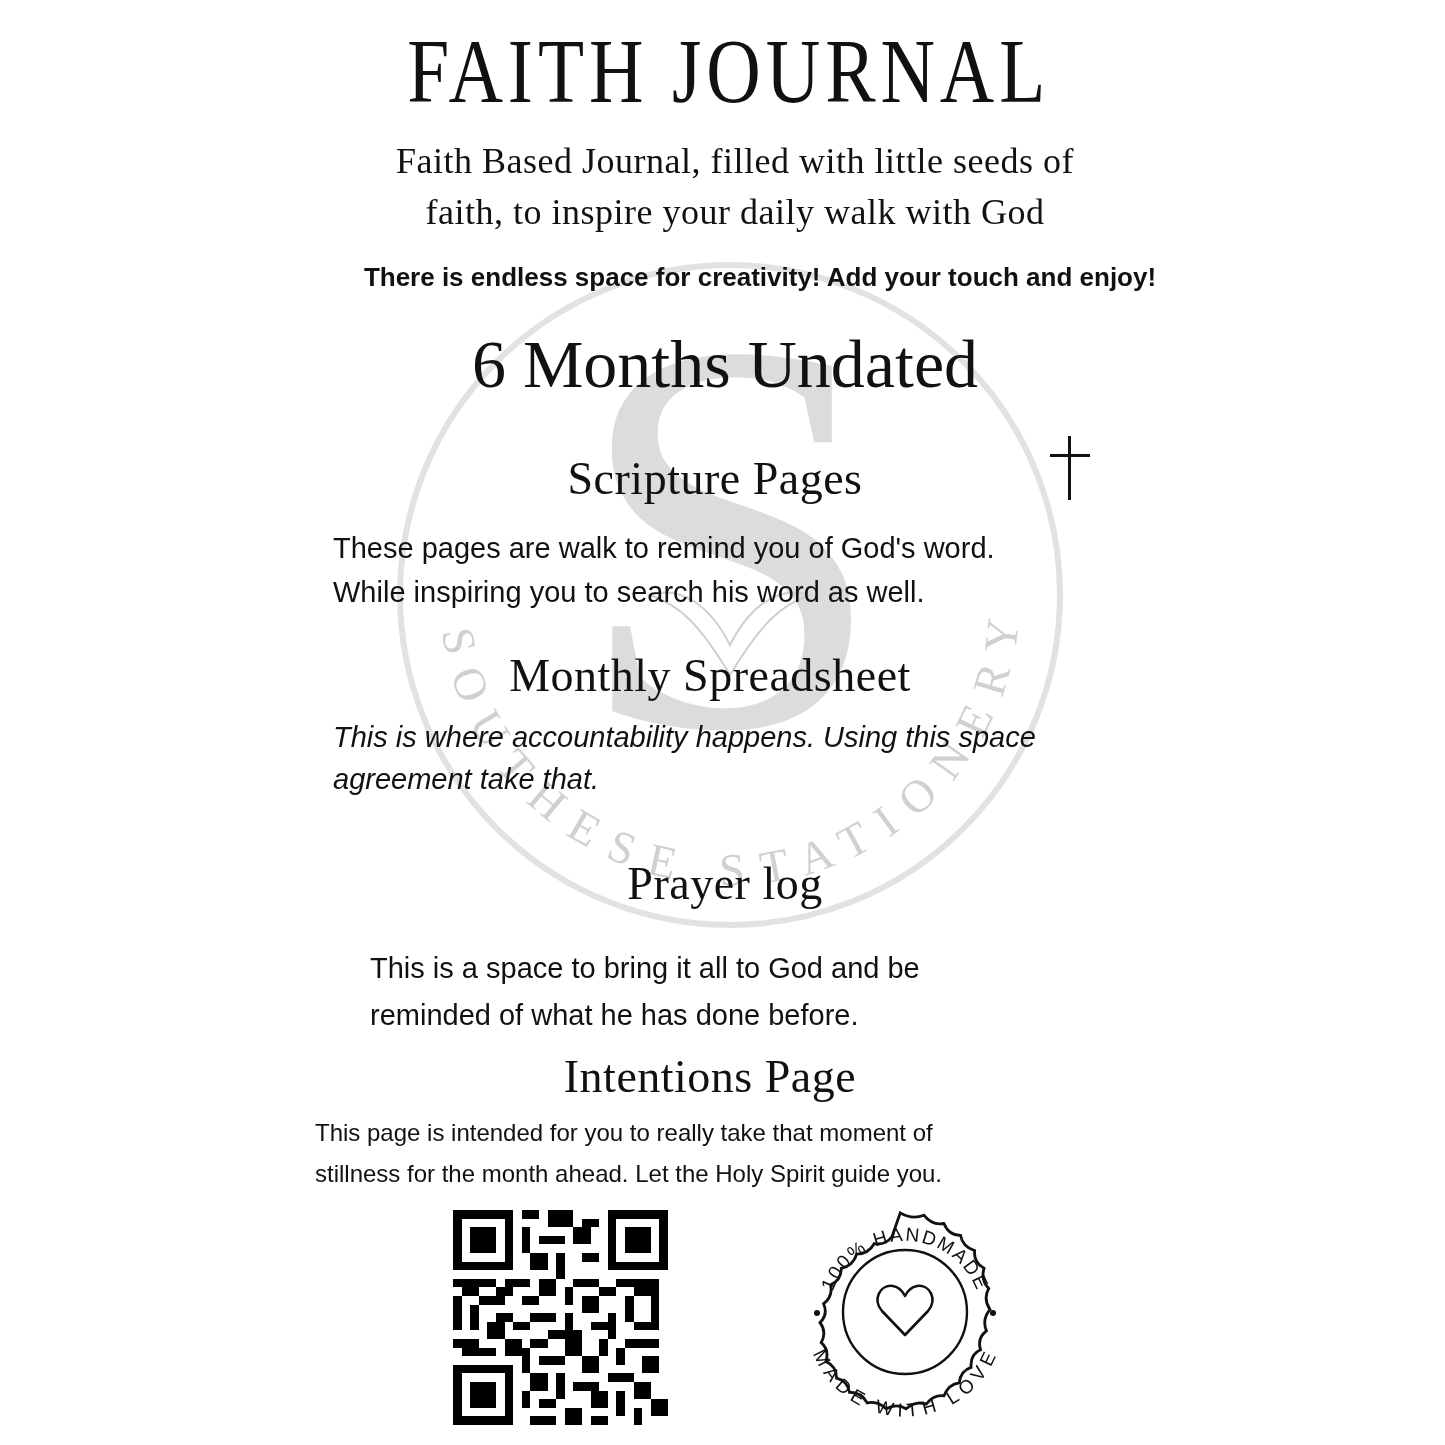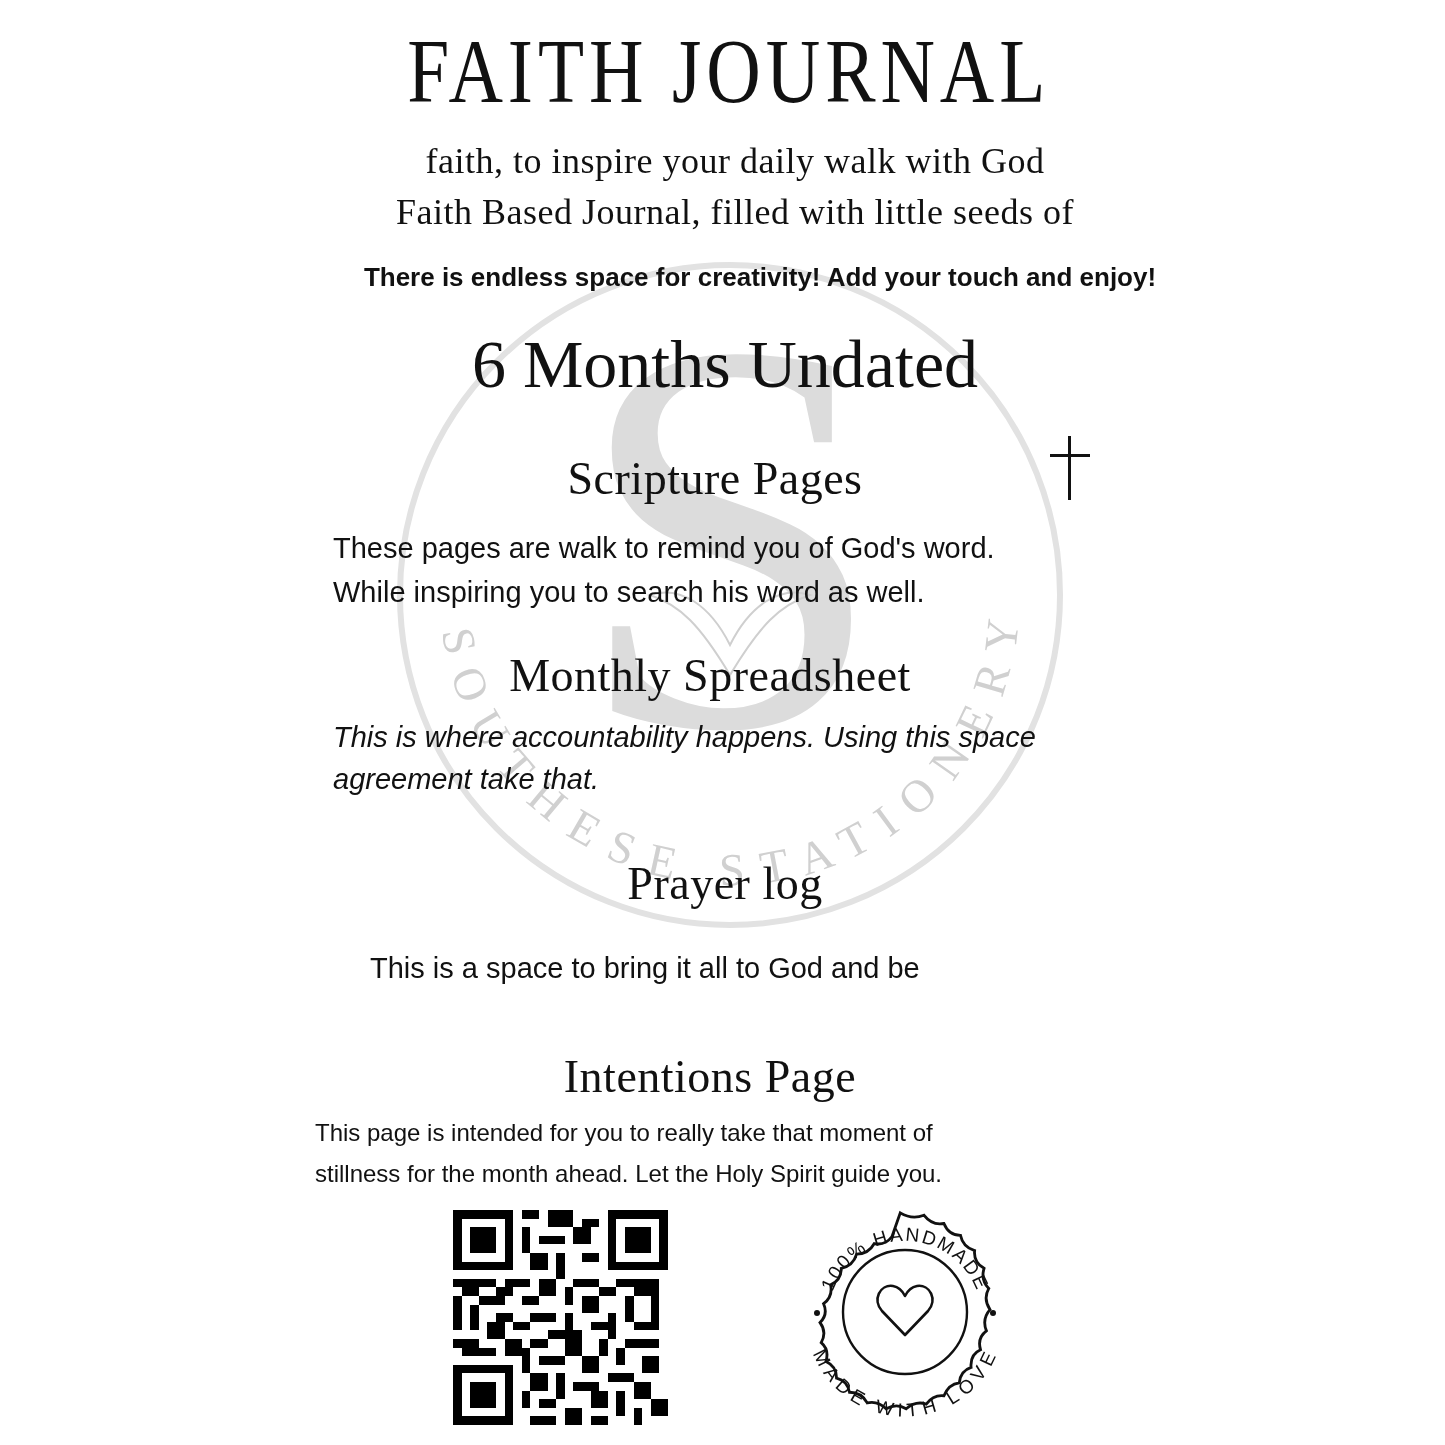--- a/index.html
+++ b/index.html
@@ -33,22 +33,22 @@
   <defs>
     <path id="ringPath" d="M 60 350 A 290 290 0 0 0 640 350"></path>
   </defs>
   <text font-family="Liberation Serif, serif" font-size="46" fill="#d0d0d0" letter-spacing="18">
     <textPath href="#ringPath" startOffset="4%">SOUTHESE STATIONERY</textPath>
   </text>
 </svg>
 
 <div class="abs center serif title">FAITH JOURNAL</div>
 <div class="abs center serif tagline">
+  <div>Faith Based Journal, filled with little seeds of</div>
   <div>faith, to inspire your daily walk with God</div>
-  <div>Faith Based Journal, filled with little seeds of</div>
 </div>
 <div class="abs center sans note">There is endless space for creativity! Add your touch and enjoy!</div>
 
 <div class="abs center serif big-head">6 Months Undated</div>
 
 <svg class="abs cross" viewBox="0 0 40 64">
   <rect x="18" y="0" width="3" height="64" fill="#111"></rect>
   <rect x="0" y="18" width="40" height="3" fill="#111"></rect>
 </svg>
 
@@ -60,20 +60,21 @@
 
 <div class="abs center serif section-head" style="left:330px;width:760px;top:649px;">Monthly Spreadsheet</div>
 <div class="abs sans body-text" style="left:333px;top:716px;width:820px;line-height:42px;font-style:italic;">
   <div>This is where accountability happens. Using this space</div>
   <div>agreement take that.</div>
 </div>
 
 <div class="abs center serif section-head" style="left:330px;width:790px;top:857px;">Prayer log</div>
 <div class="abs sans body-text" style="left:370px;top:924px;width:760px;line-height:47px;margin-top:21px;">
   <div>This is a space to bring it all to God and be</div>
+  <div>reminded of what he has done before.</div>
 </div>
 
 <div class="abs center serif section-head" style="left:320px;width:780px;top:1050px;">Intentions Page</div>
 <div class="abs sans body-text" style="left:315px;top:1112px;width:840px;line-height:41px;font-size:24px;">
   <div>This page is intended for you to really take that moment of</div>
   <div>stillness for the month ahead. Let the Holy Spirit guide you.</div>
 </div>
 
 <svg class="abs qr" viewBox="0 0 25 25" shape-rendering="crispEdges">
   <rect width="25" height="25" fill="#fff"></rect>

